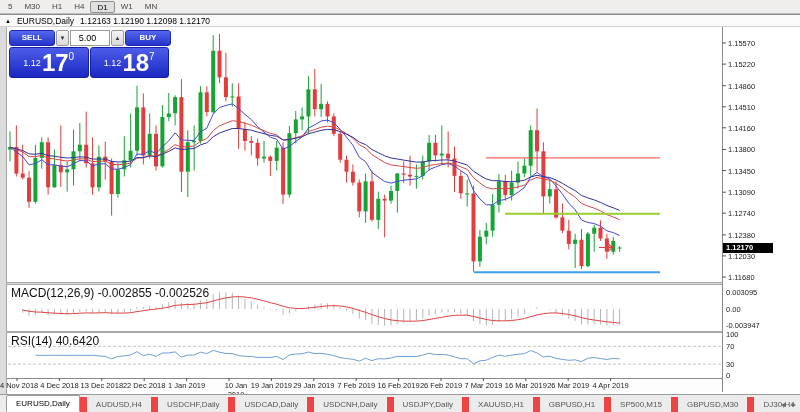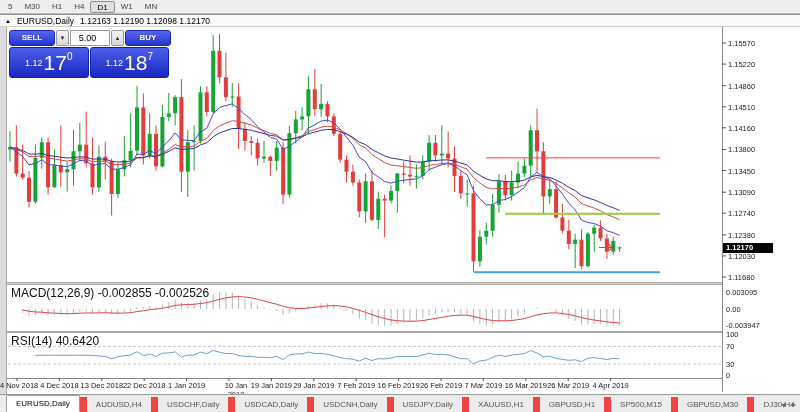--- a/index.html
+++ b/index.html
@@ -34,21 +34,21 @@
 
   
   #trade-panel { left:9px; top:30px; width:160px; }
   #tp-row1 { display:flex; height:16px; gap:1px; }
   .tp-btn { flex:0 0 46px; background:linear-gradient(#5568ee,#2333cc); border:1px solid #1c2aae; border-radius:3px; color:#fff; font-size:8px; font-weight:bold; text-align:center; line-height:14px; }
   .tp-spin { flex:0 0 13px; background:linear-gradient(#f4f4f4,#d8d8d8); border:1px solid #9a9a9a; font-size:6px; color:#333; text-align:center; line-height:14px; border-radius:2px; }
   #tp-vol { flex:1 1 auto; width:40px; background:#fff; border:1px solid #9a9a9a; font-size:9px; text-align:center; padding-right:5px; font-family:"Liberation Sans",sans-serif; }
   #tp-row2 { display:flex; height:31px; gap:1px; margin-top:1px;justify-content:flex-end; }
   .tp-quote { flex:1 1 50%; background:linear-gradient(#4d5dea,#1a28c2); border:1px solid #1420a6; border-radius:3px; color:#fff; display:flex; align-items:center; justify-content:center; }
   .q-prefix { font-size:9px; margin-right:1px; }
-  .q-big { font-size:21px; font-weight:400; line-height:20px; }
+  .q-big { font-size:24px; font-weight:700; line-height:20px; }
   .q-sup { font-size:10px; position:relative; top:-6px; }
 
   
   #tabbar { left:0; top:394px; width:800px; height:18px; background:#ececec; border-top:1px solid #9c9c9c; display:flex; align-items:flex-end; padding-left:6px; }
   .tab { font-size:8px; color:#555; padding:3px 9px 3px 9px; white-space:nowrap; }
   .tab + .tab { border-left:7px solid #ef4444; }
   .tab.active { background:#fff; border:1px solid #9a9a9a; border-bottom:1px solid #fff; color:#000; border-radius:2px 2px 0 0; }
   #tab-arrows { position:absolute; right:2px; bottom:3px; font-size:8px; color:#666; display:flex; gap:3px; }
   .tab-arrow { padding:0 2px; }
 </style>

